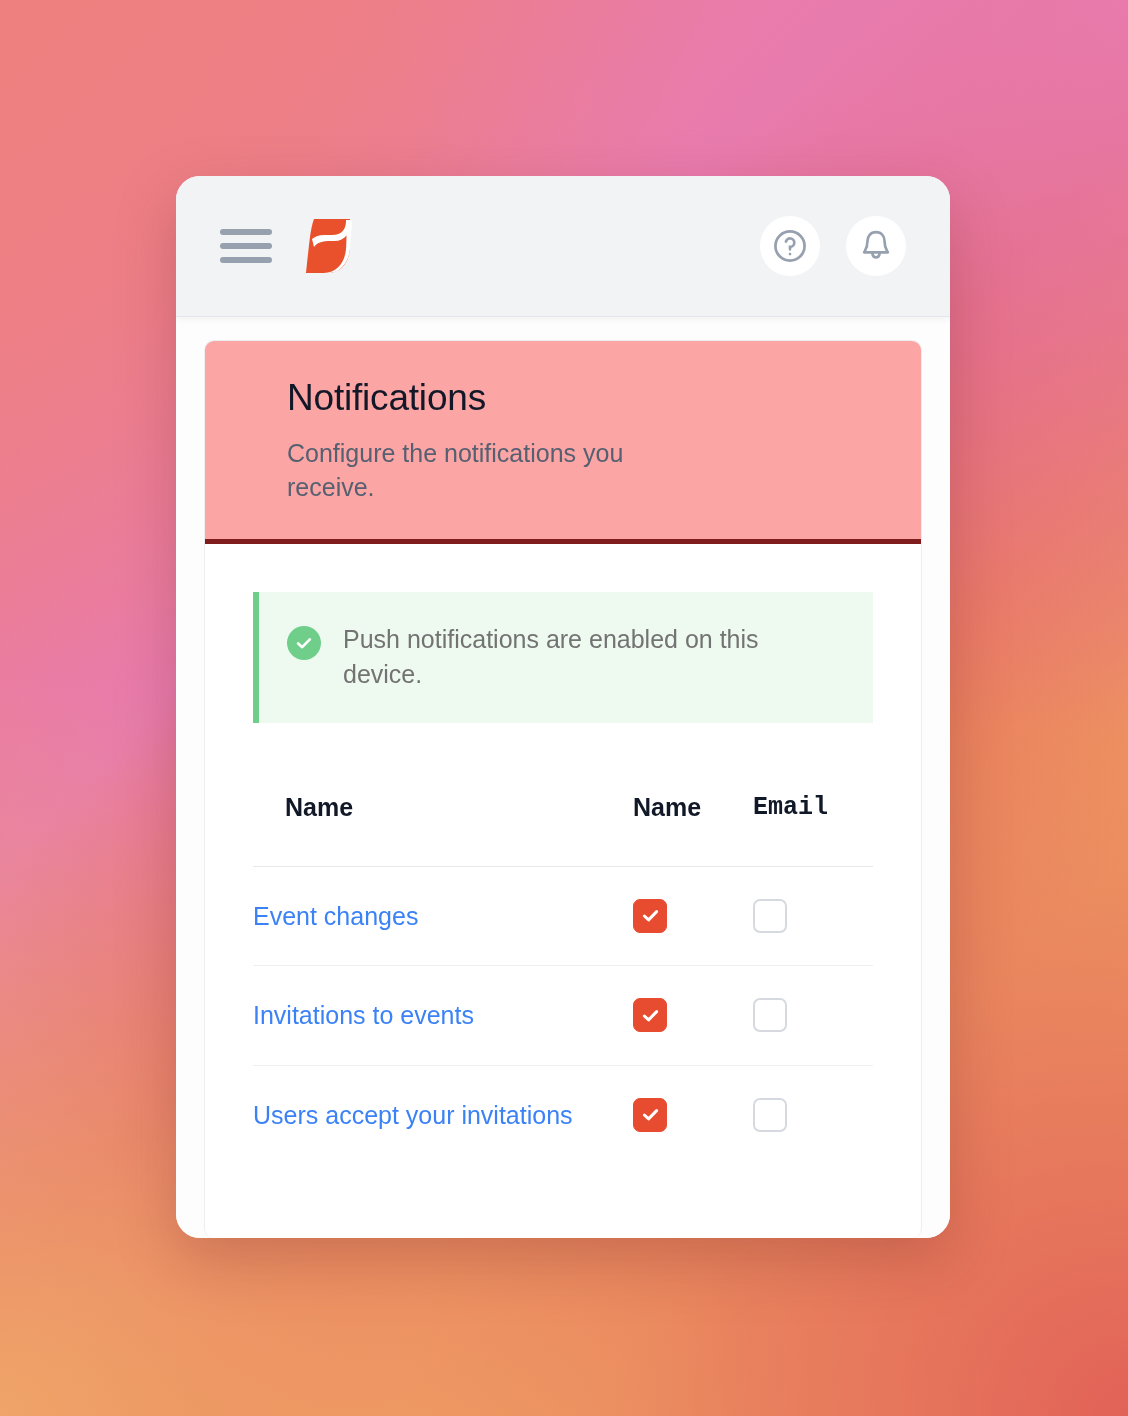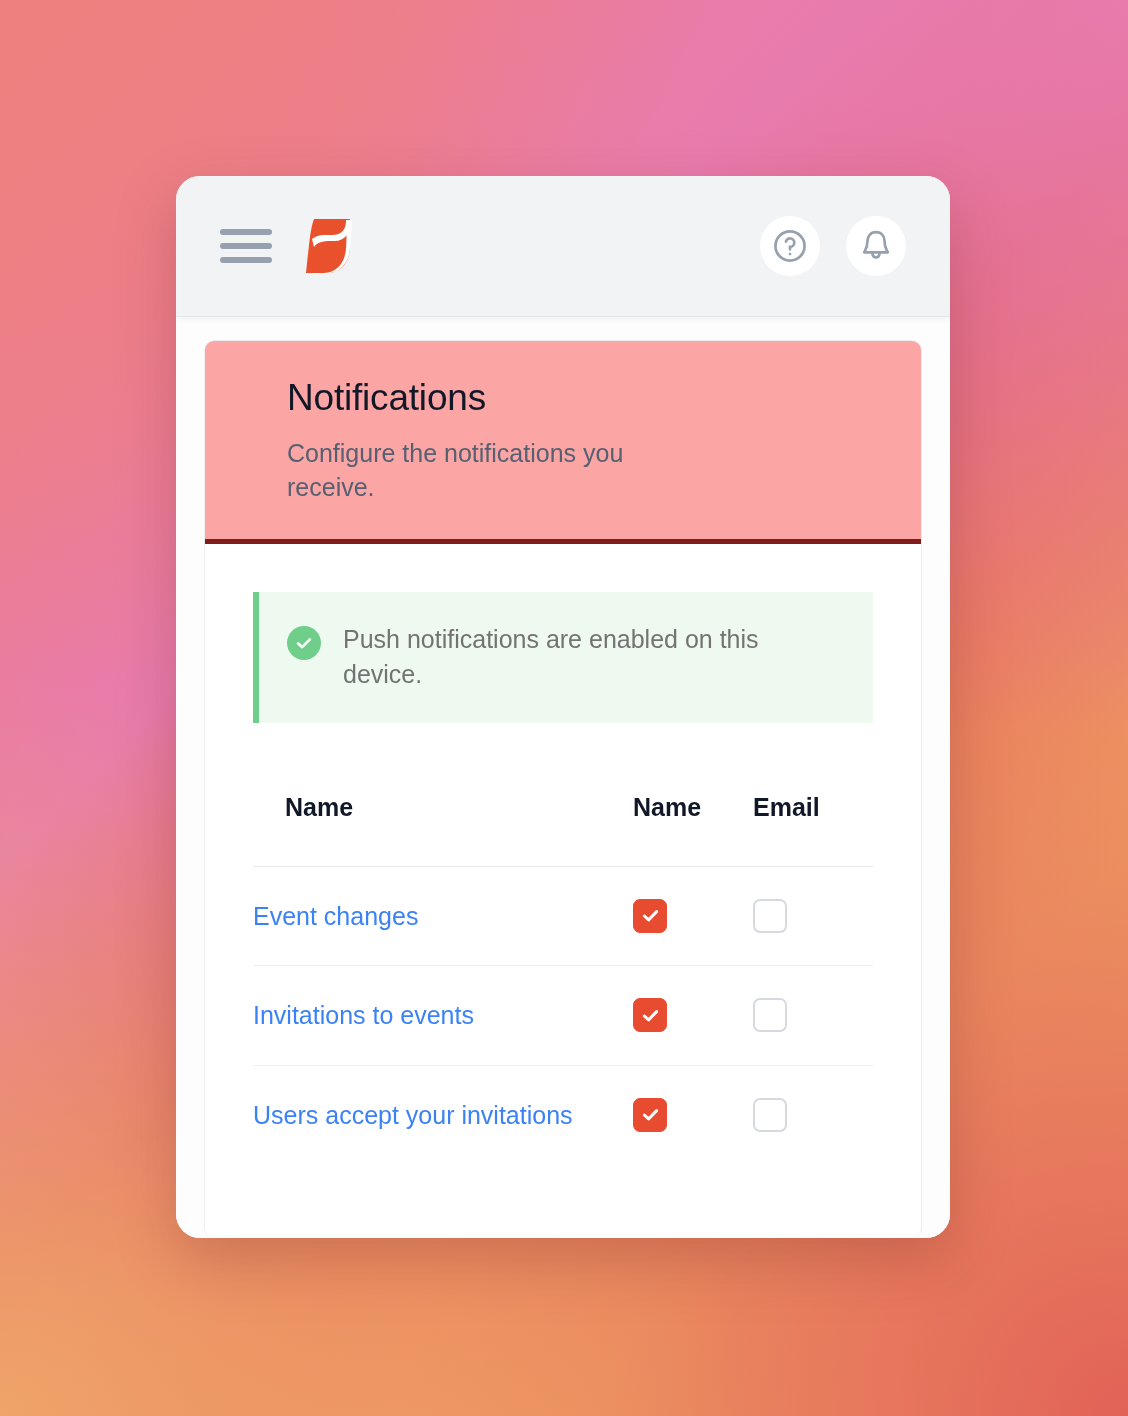--- a/index.html
+++ b/index.html
@@ -192,21 +192,21 @@
     text-align: left;
     font-size: 25px;
     font-weight: 700;
     color: #111827;
     padding: 0 0 44px 0;
     border-bottom: 1px solid #e6e8eb;
   }
 
   .table th.col-name { padding-left: 32px; }
   .table th.col-push { width: 120px; }
-  .table th.col-email { width: 120px; }
+  .table th.col-email { width: 120px; font-family: Liberation Mono, monospace; }
 
   .table td {
     padding: 32px 0;
     border-bottom: 1px solid #edeff1;
     vertical-align: middle;
   }
 
   .table tr:last-child td { border-bottom: none; }
 
   .row-name {

